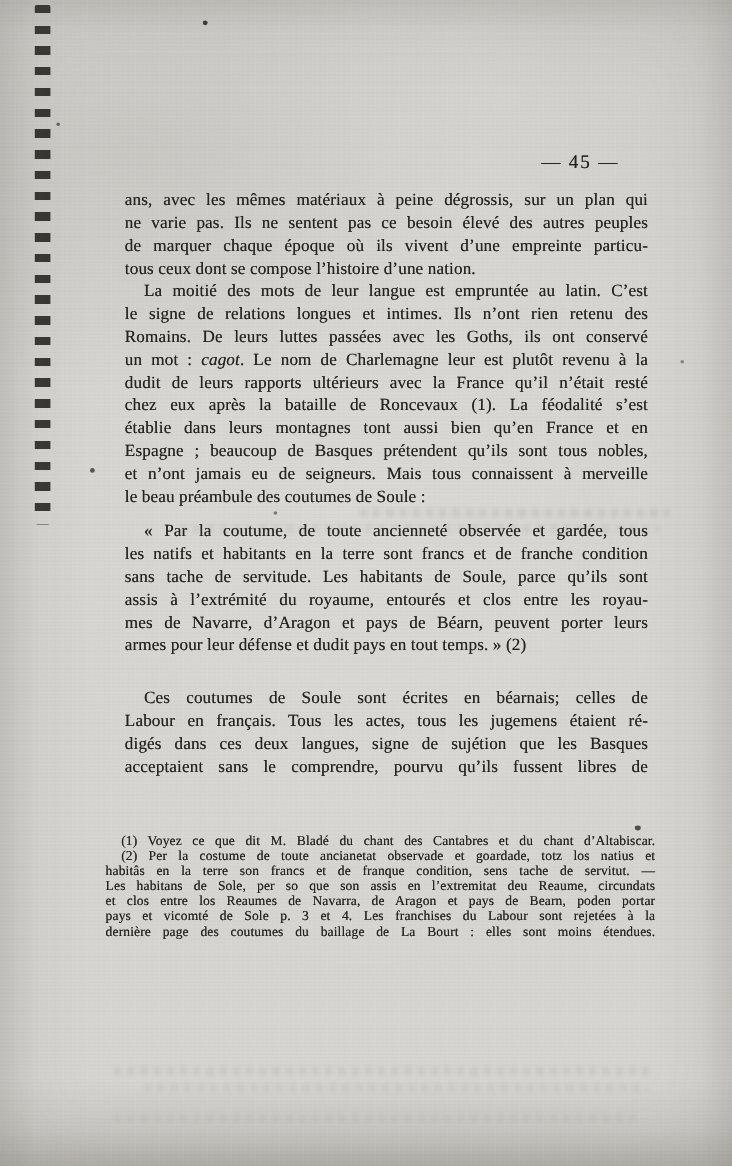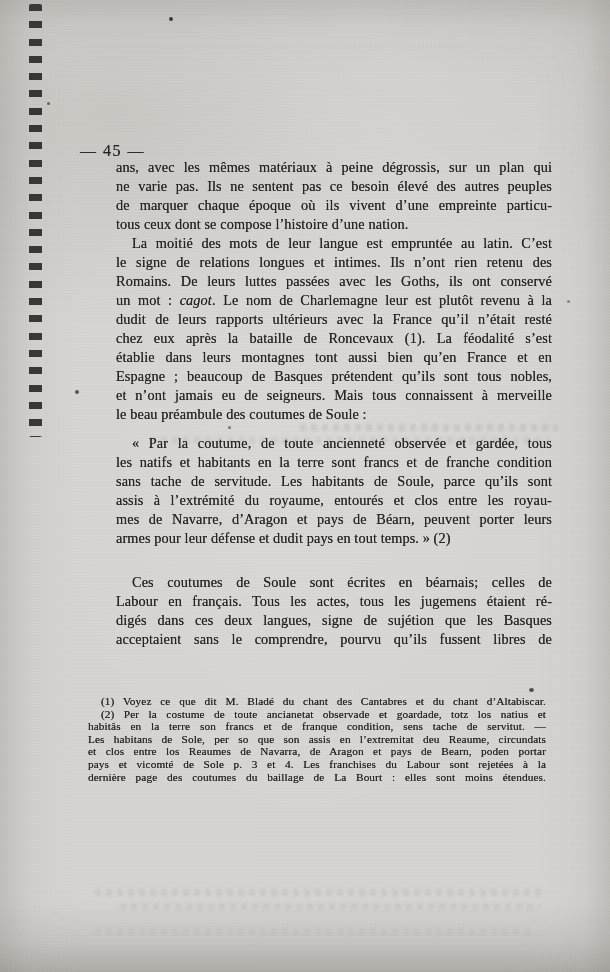--- a/index.html
+++ b/index.html
@@ -31,26 +31,26 @@
   
   .edge-marks{
     position:absolute;left:29px;top:4px;width:13px;height:433px;
     background:repeating-linear-gradient(to bottom, rgba(22,21,18,0.82) 0 7px, rgba(0,0,0,0) 7px 17.3px);
     filter:blur(0.5px);border-radius:2px;
   }
 
   .ink{color:#262420;text-shadow:0 0 0.5px rgba(38,36,32,0.75);letter-spacing:0.1px;}
 
   .page-header{
-    position:absolute;left:80px;top:142px;width:436px;
-    text-align:left;font-size:16px;letter-spacing:1.5px;
+    position:absolute;left:80px;top:127px;width:436px;
+    text-align:right;font-size:16px;letter-spacing:1.5px;
   }
 
   .body-text{
-    position:absolute;left:116px;top:158px;width:436px;
+    position:absolute;left:104px;top:158px;width:436px;
     font-size:14.3px;line-height:19px;
   }
   .ln{text-align:justify;text-align-last:justify;white-space:normal;}
   .ln-last{text-align-last:left;}
   .ind{text-indent:16px;}
   .quote-block{margin-top:10px;margin-bottom:25px;}
   em{font-style:italic;}
 
   .footnotes{
     position:absolute;left:88px;top:695px;width:458px;

